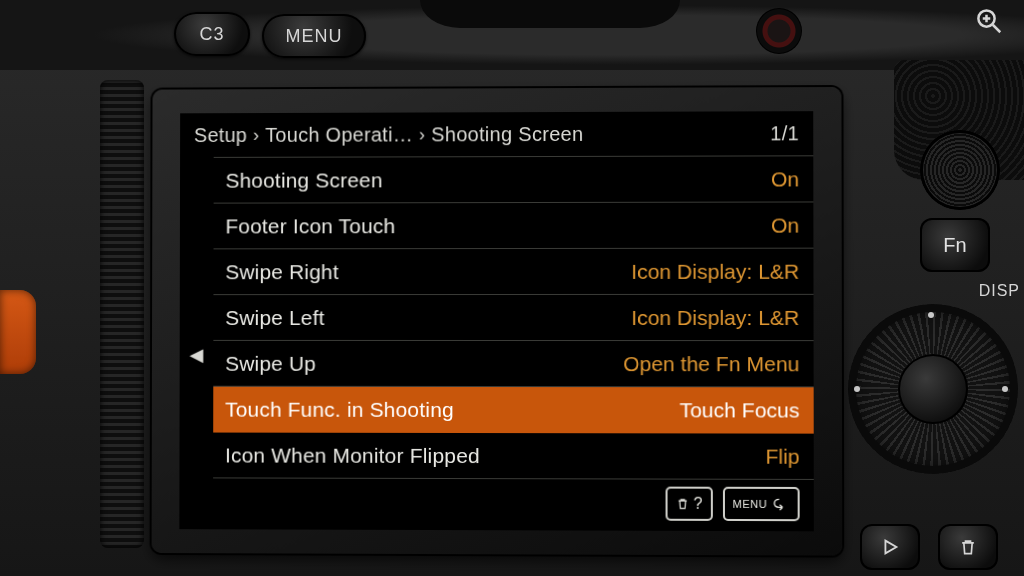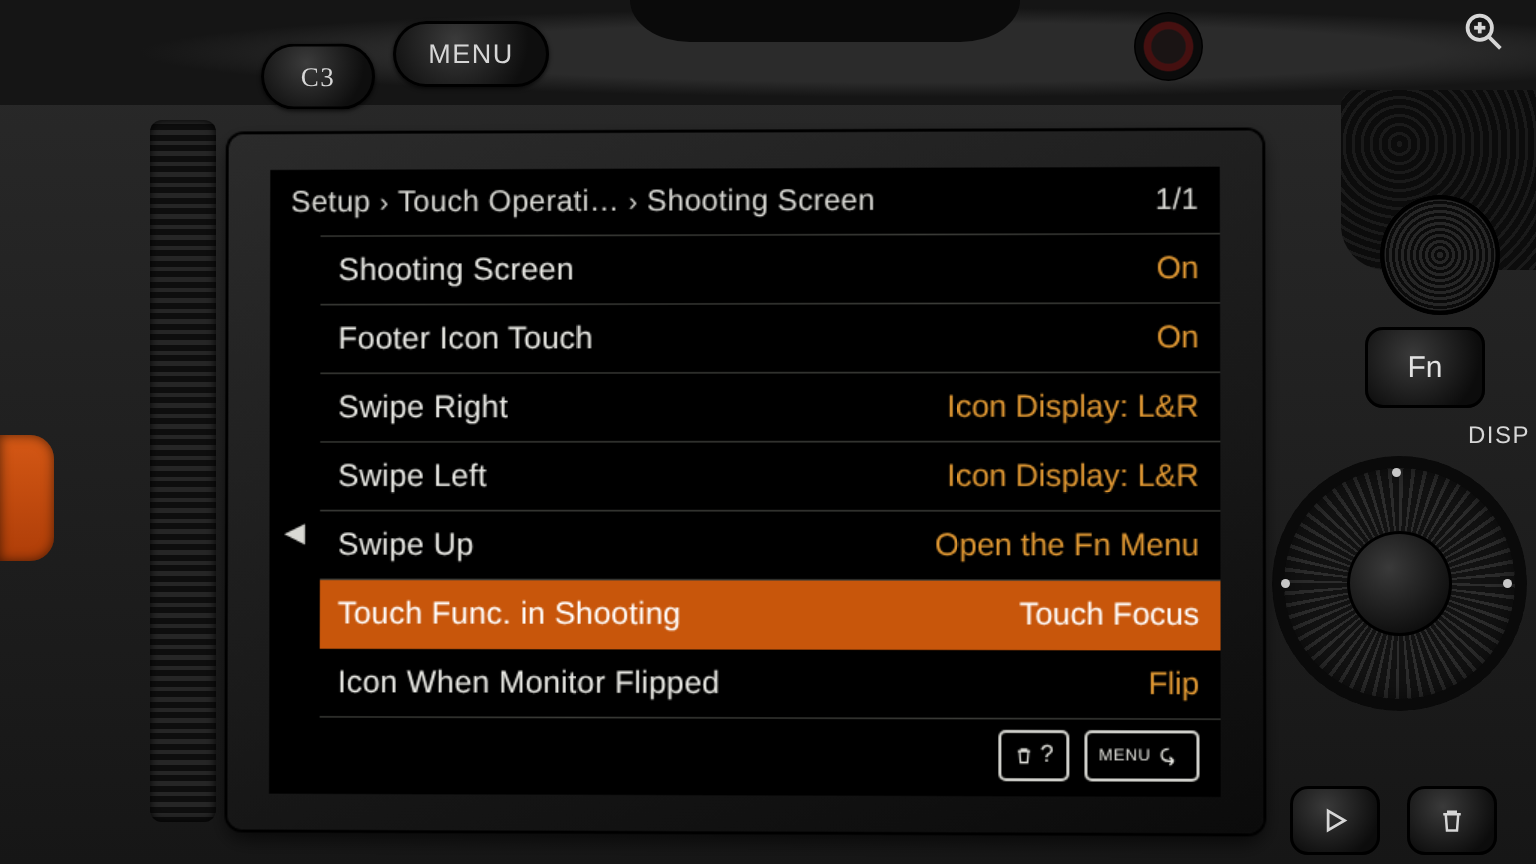--- a/index.html
+++ b/index.html
@@ -39,21 +39,21 @@
     background: radial-gradient(circle at 40% 30%, #3b3b3b, #0e0e0e 70%);
     color: #d6d6d6;
     display: flex;
     align-items: center;
     justify-content: center;
     font-size: 18px;
     letter-spacing: 1px;
     box-shadow: inset 0 0 0 2px #000, 0 1px 3px rgba(0,0,0,.7);
     user-select: none;
   }
-  .c3 { top: 29px; left: 174px; width: 76px; height: 44px; font-family: Liberation Serif, serif; }
+  .c3 { top: 12px; left: 174px; width: 76px; height: 44px; }
   .menu-hw { top: 14px; left: 262px; width: 104px; height: 44px; }
   .rec-ring {
     position:absolute; top:8px; left:756px; width:46px; height:46px;
     border-radius:50%;
     background: radial-gradient(circle at 50% 50%, #1a1414 0 11px, transparent 12px),
                 radial-gradient(circle at 50% 50%, #4a0f0f 0 16px, transparent 17px),
                 radial-gradient(circle at 50% 50%, #0b0b0b 0 22px, #000 23px);
     box-shadow: inset 0 0 0 1px #000;
   }
   .afon { top:16px; left:854px; width:90px; height:62px; border-radius:50%; font-size:20px; }
@@ -61,21 +61,21 @@
 
   
   .grip-leather {
     position:absolute; top:60px; right:0; width:130px; height:120px;
     background:
       repeating-radial-gradient(circle at 30% 30%, #1a1a1a 0 2px, #0c0c0c 2px 6px),
       #0f0f0f;
     border-radius: 10px 0 0 30px;
   }
   .fn-btn {
-    position:absolute; top:218px; right:34px; width:80px; height:54px;
+    position:absolute; top:218px; right:34px; width:70px; height:54px;
     border-radius:12px;
     background: radial-gradient(circle at 40% 35%, #3a3a3a, #0c0c0c 75%);
     color:#e2e2e2; display:flex; align-items:center; justify-content:center;
     font-size:20px;
     box-shadow: inset 0 0 0 2px #000;
   }
   .disp-label { position:absolute; top:282px; right:4px; color:#d6d6d6; font-size:16px; letter-spacing:1px; }
 
   .wheel {
     position:absolute; top:304px; right:6px; width:170px; height:170px;

